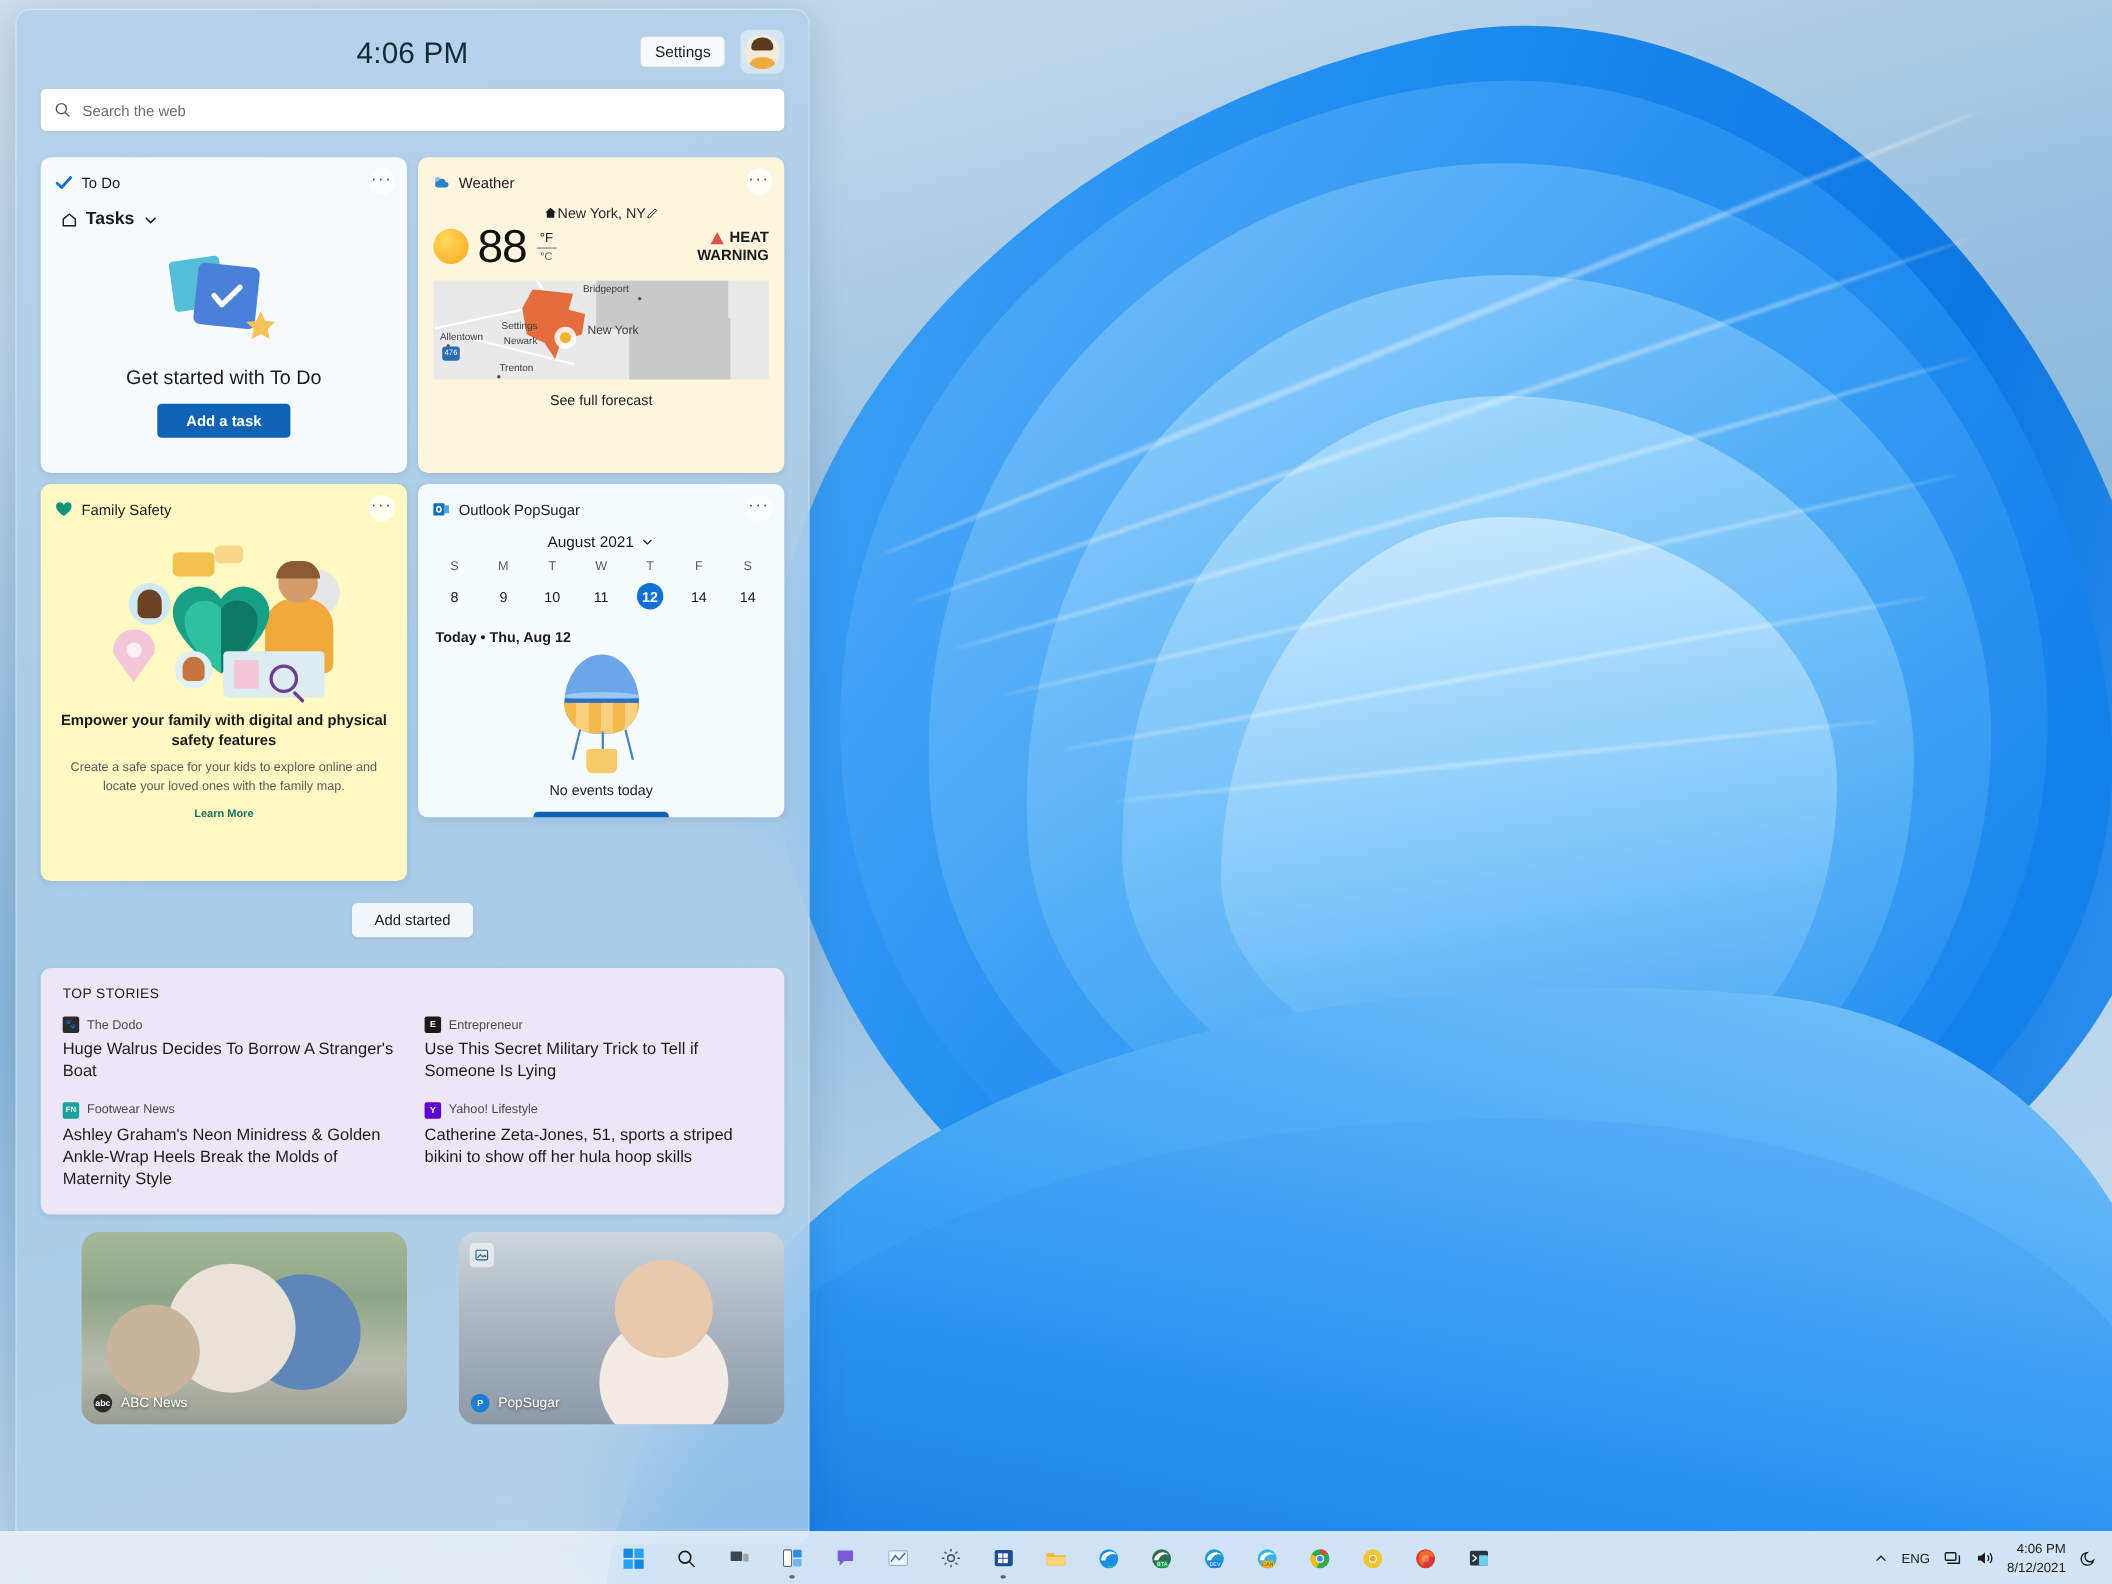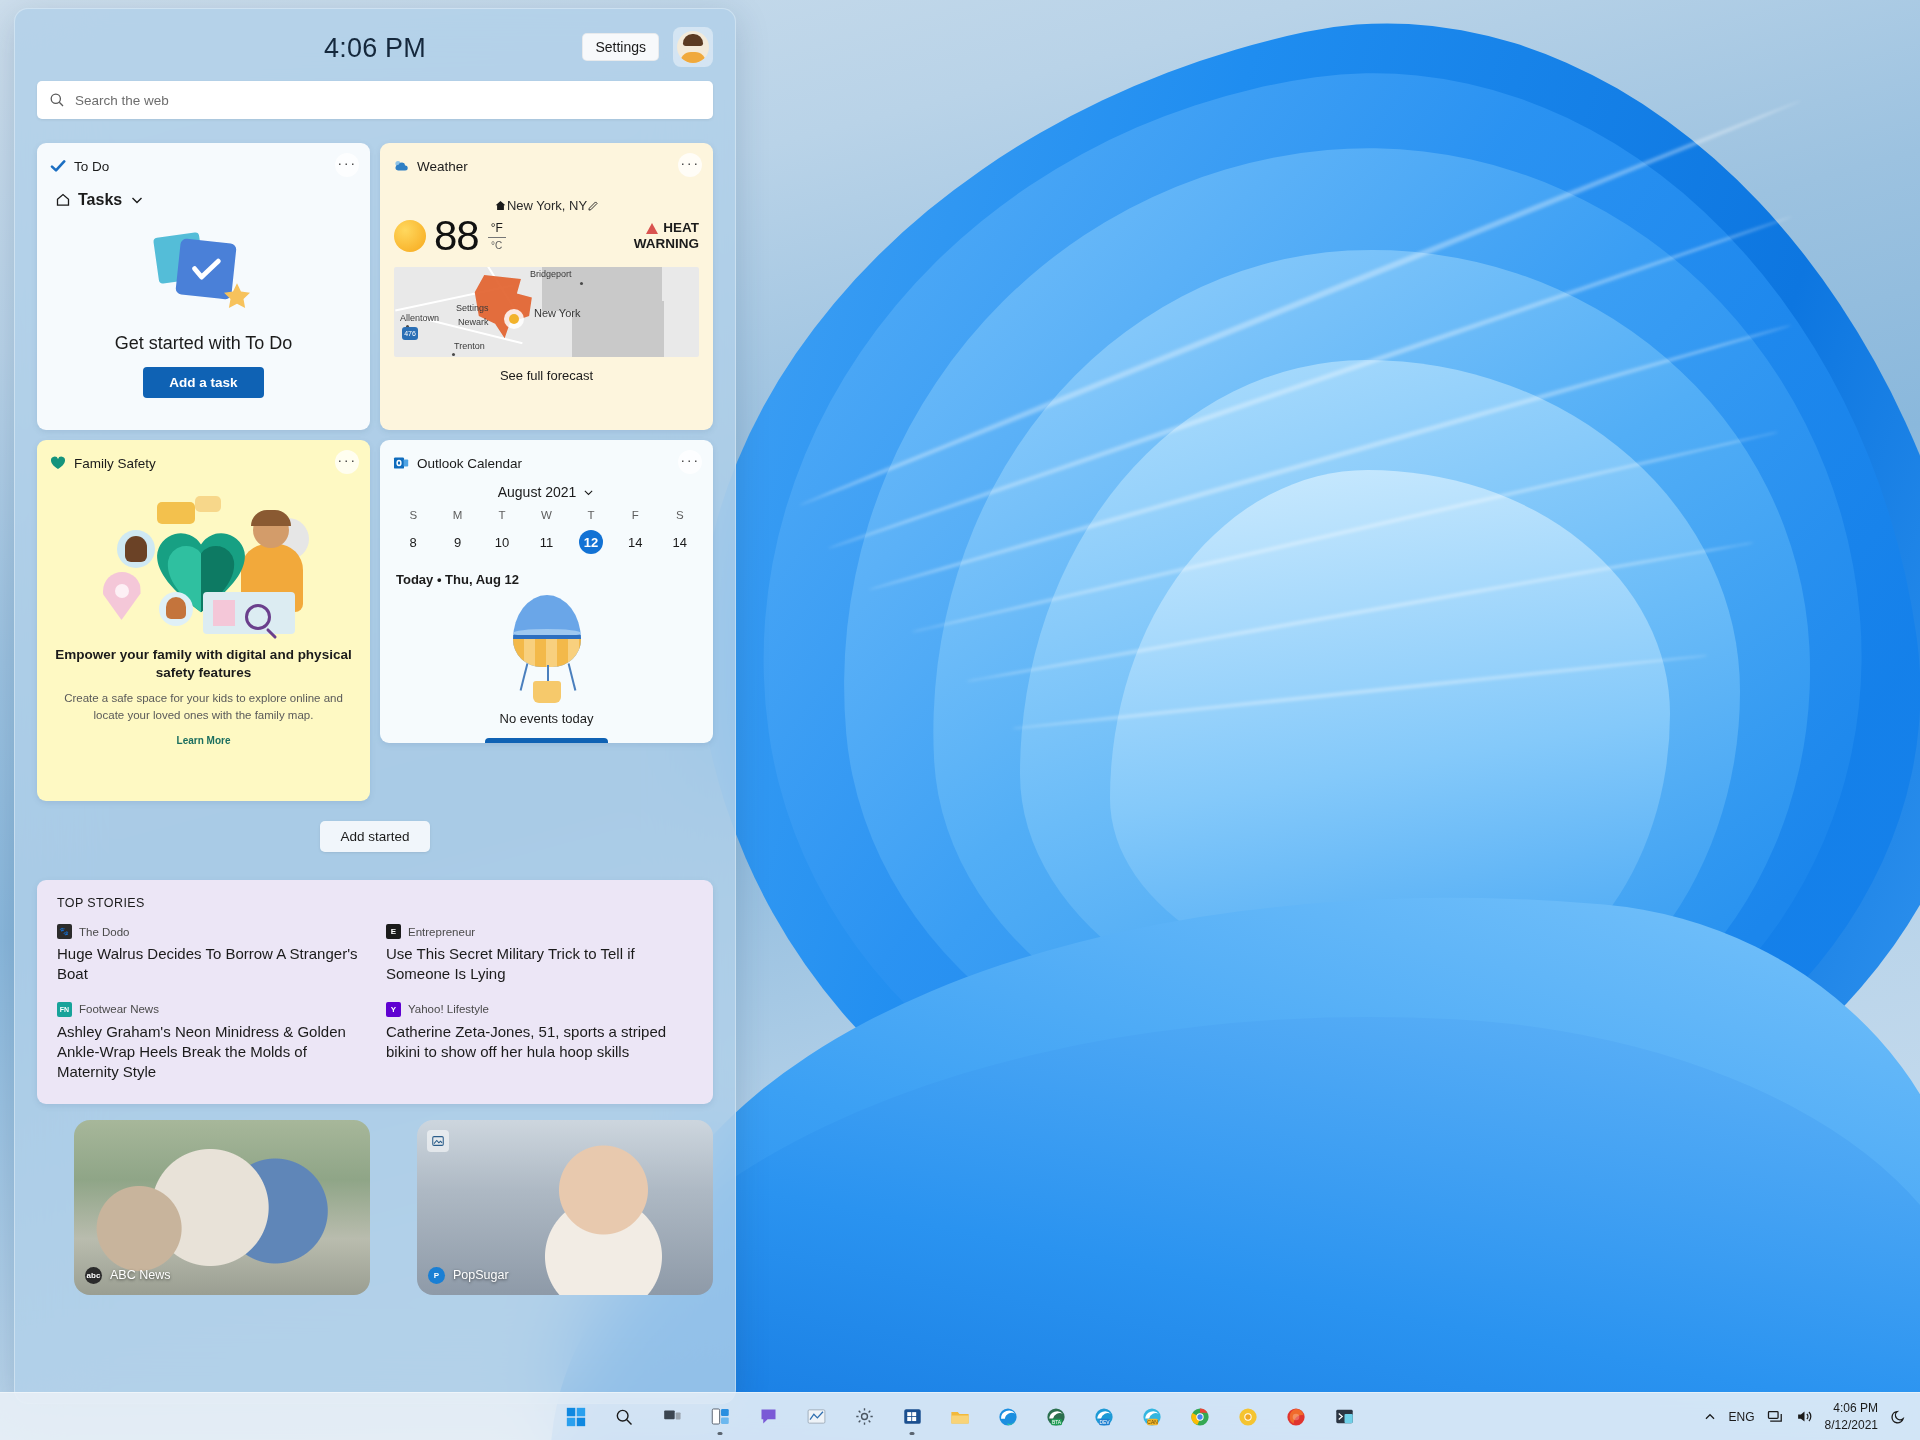--- a/index.html
+++ b/index.html
@@ -176,21 +176,21 @@
   #add-task-button {
     display: block; margin: 13px auto 0; background: #0f62b4; color: #fff;
     border: none; border-radius: 4px; padding: 8px 26px;
     font-size: 13.5px; font-weight: bold; cursor: pointer; font-family: inherit;
   }
 
   
   #widget-weather { height: 287px; background: #fdf5dd; }
   #weather-location {
     display: flex; align-items: center; justify-content: center; gap: 0;
-    font-size: 13px; color: #2a2a2a; margin-top: 21px;
+    font-size: 13px; color: #2a2a2a; margin-top: 9px;
   }
   #weather-main {
     display: flex; align-items: center; padding: 2px 14px 0 14px; gap: 6px;
   }
   #sun-icon {
     width: 32px; height: 32px; border-radius: 50%;
     background: radial-gradient(circle at 35% 32%, #ffd85e 0%, #f9b42c 75%);
     flex: 0 0 32px; margin-right: 2px;
   }
   #temp-value { font-size: 42px; color: #111; line-height: 1; letter-spacing: -1px; }
@@ -595,21 +595,21 @@
     </div>
 
     <div class="widget" id="widget-calendar">
       <div class="widget-head">
         <svg class="hicon" viewBox="0 0 16 16">
           <rect x="1" y="2.4" width="10" height="11.2" rx="1.2" fill="#0f6cbd"></rect>
           <ellipse cx="6" cy="8" rx="2.6" ry="3.2" fill="#fff"></ellipse>
           <ellipse cx="6" cy="8" rx="1.2" ry="1.7" fill="#0f6cbd"></ellipse>
           <rect x="10.6" y="4.4" width="4.6" height="7.2" rx=".8" fill="#4fa3e3"></rect>
         </svg>
-        <span class="wtitle">Outlook Calendar</span>
+        <span class="wtitle">Outlook PopSugar</span>
         <div class="more-button">···</div>
       </div>
       <div id="cal-month">
         <span>August 2021</span>
         <svg style="width:13px;height:13px" viewBox="0 0 16 16" fill="none" stroke="#1b1b1b" stroke-width="1.3">
           <path d="M3.5 6 L8 10.4 L12.5 6"></path>
         </svg>
       </div>
       <div id="cal-grid">
         <div class="dow">S</div>

